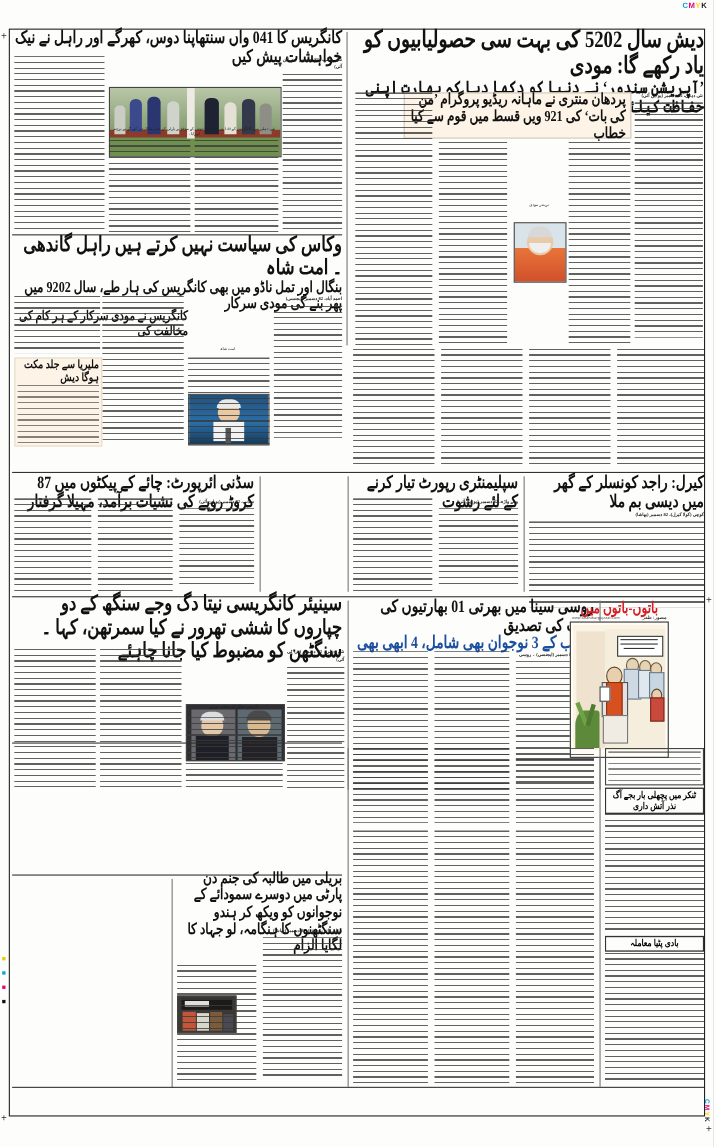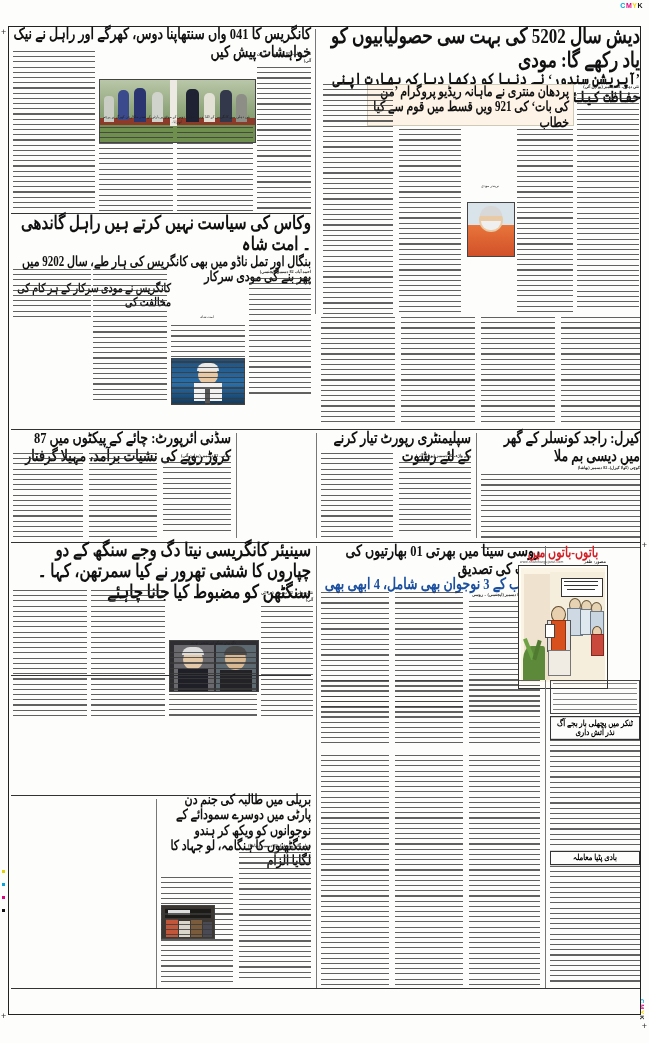--- a/index.html
+++ b/index.html
@@ -199,20 +199,24 @@
           <div class="body urdu dateline" style="font-size:4.2px">احمد آباد، 28 دسمبر (ایجنسی)</div>
           <div class="lines" style="height:120px;margin-top:2px;"></div>
         </div>
         <div class="abs" style="left:160px;top:108px;width:74px;height:79px;">
           <div class="lines" style="height:79px;"></div>
         </div>
         <div class="abs" style="left:82px;top:52px;width:74px;height:135px;">
           <div class="lines" style="height:135px;"></div>
         </div>
 
+        <div class="abs tint" style="left:2px;top:108px;width:78px;height:79px;border:1px solid #e4dbc9;">
+          <div class="urdu sub" style="font-size:8.5px;padding:1px 2px;">ملیریا سے جلد مکت ہوگا دیش</div>
+          <div class="lines light" style="height:56px;margin:2px;"></div>
+        </div>
         <div class="abs" style="left:2px;top:52px;width:78px;height:52px;">
           <div class="lines" style="height:52px;"></div>
         </div>
       </div>
 
       <div class="abs" style="left:312px;top:290px;width:319px;height:108px;">
         <div class="abs" style="left:0px;top:0;width:74px;height:108px;">
             <div class="lines" style="height:108px;"></div>
           </div>
         <div class="abs" style="left:80px;top:0;width:74px;height:108px;">

